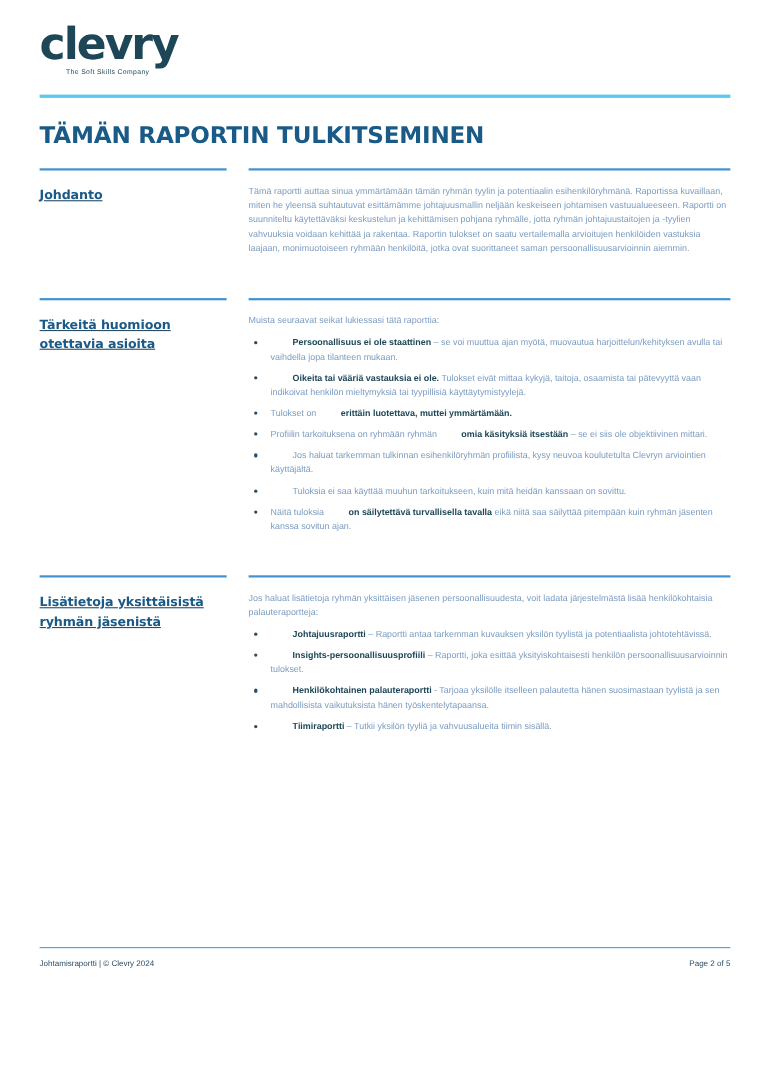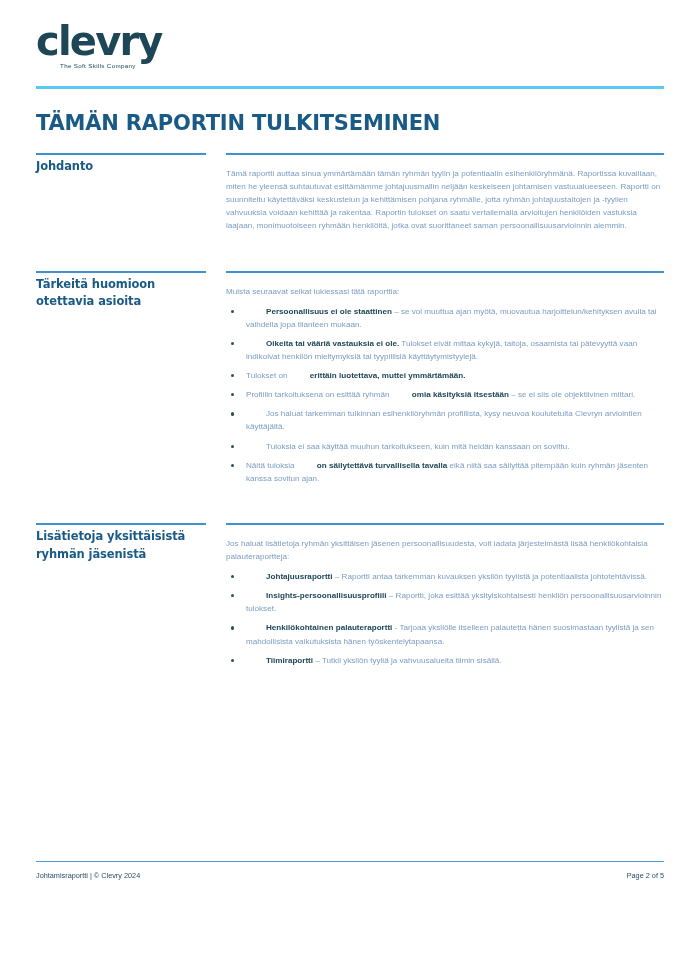--- a/index.html
+++ b/index.html
@@ -84,22 +84,23 @@
   }
   .rule-gap { flex: 0 0 20px; }
   .rule-right {
     flex: 1 1 auto;
     height: 2px;
     background: #3f92cf;
   }
 
   .col-left {
     flex: 0 0 190px;
-    padding-top: 3px;
+    padding-top: 14px;
     padding-right: 12px;
+    text-decoration: underline;
   }
   .col-right {
     flex: 1 1 auto;
     padding-top: 12px;
     padding-left: 0;
   }
 
   .section-heading {
     font-family: "DejaVu Sans", sans-serif;
     font-size: 11.5px;
@@ -210,21 +211,21 @@
       <div class="section">
         <div class="col-left">
           <div class="section-heading">Tärkeitä huomioon otettavia asioita</div>
         </div>
         <div class="col-right">
           <p class="body-text">Muista seuraavat seikat lukiessasi tätä raporttia:</p>
           <ul class="bullets">
             <li><span></span><b>Persoonallisuus ei ole staattinen</b><span> – se voi muuttua ajan myötä, muovautua harjoittelun/kehityksen avulla tai vaihdella jopa tilanteen mukaan.</span></li>
             <li><span></span><b>Oikeita tai vääriä vastauksia ei ole.</b><span> Tulokset eivät mittaa kykyjä, taitoja, osaamista tai pätevyyttä vaan indikoivat henkilön mieltymyksiä tai tyypillisiä käyttäytymistyylejä.</span></li>
             <li><span>Tulokset on </span><b>erittäin luotettava, muttei ymmärtämään.</b><span></span></li>
-            <li><span>Profiilin tarkoituksena on esittää ryhmän </span><b>omia käsityksiä itsestään</b><span> – se ei siis ole objektiivinen mittari.</span></li>
+            <li><span>Profiilin tarkoituksena on ryhmään ryhmän </span><b>omia käsityksiä itsestään</b><span> – se ei siis ole objektiivinen mittari.</span></li>
             <li><span></span><b></b><span>Jos haluat tarkemman tulkinnan esihenkilöryhmän profiilista, kysy neuvoa koulutetulta Clevryn arviointien käyttäjältä.</span></li>
             <li><span></span><b></b><span>Tuloksia ei saa käyttää muuhun tarkoitukseen, kuin mitä heidän kanssaan on sovittu.</span></li>
             <li><span>Näitä tuloksia </span><b>on säilytettävä turvallisella tavalla</b><span> eikä niitä saa säilyttää pitempään kuin ryhmän jäsenten kanssa sovitun ajan.</span></li>
           </ul>
           <div class="section-gap-lg"></div>
         </div>
       </div>
       <div class="section-rules">
         <div class="rule-left"></div>
         <div class="rule-gap"></div>

